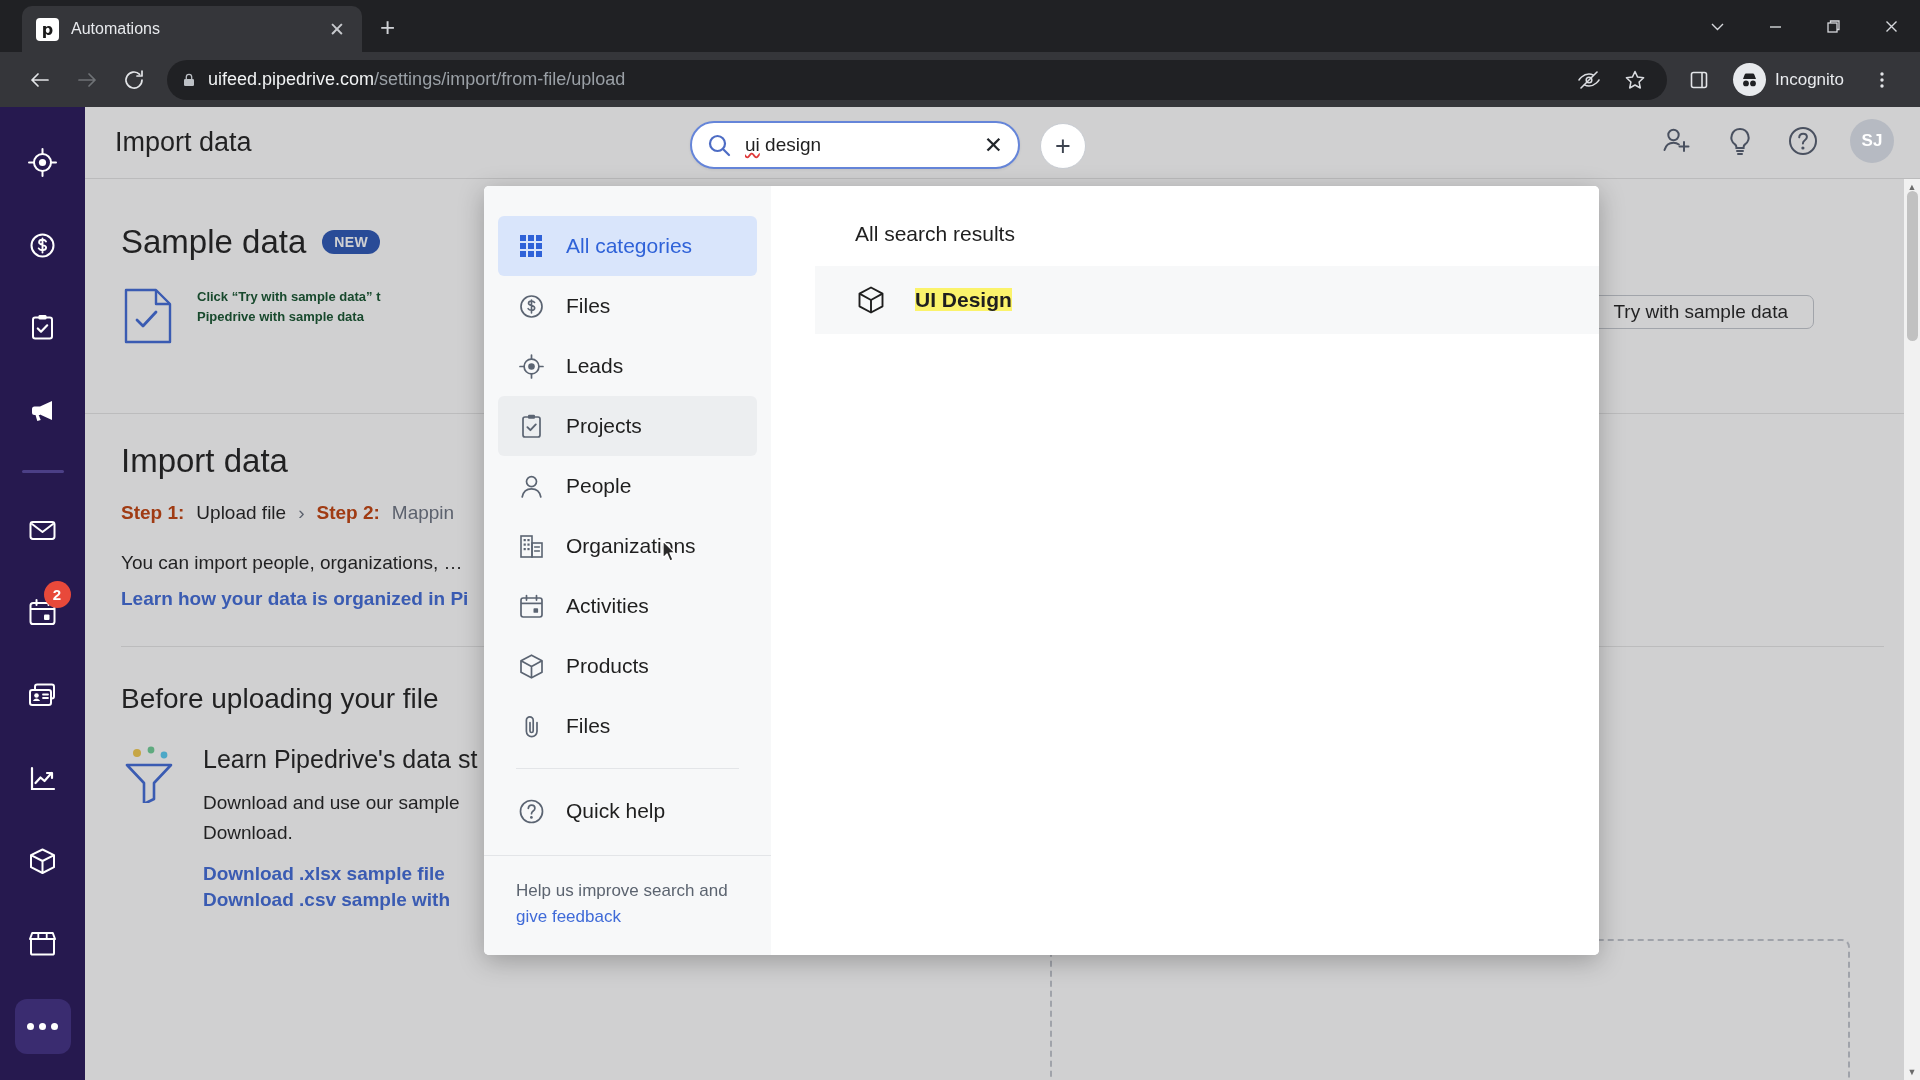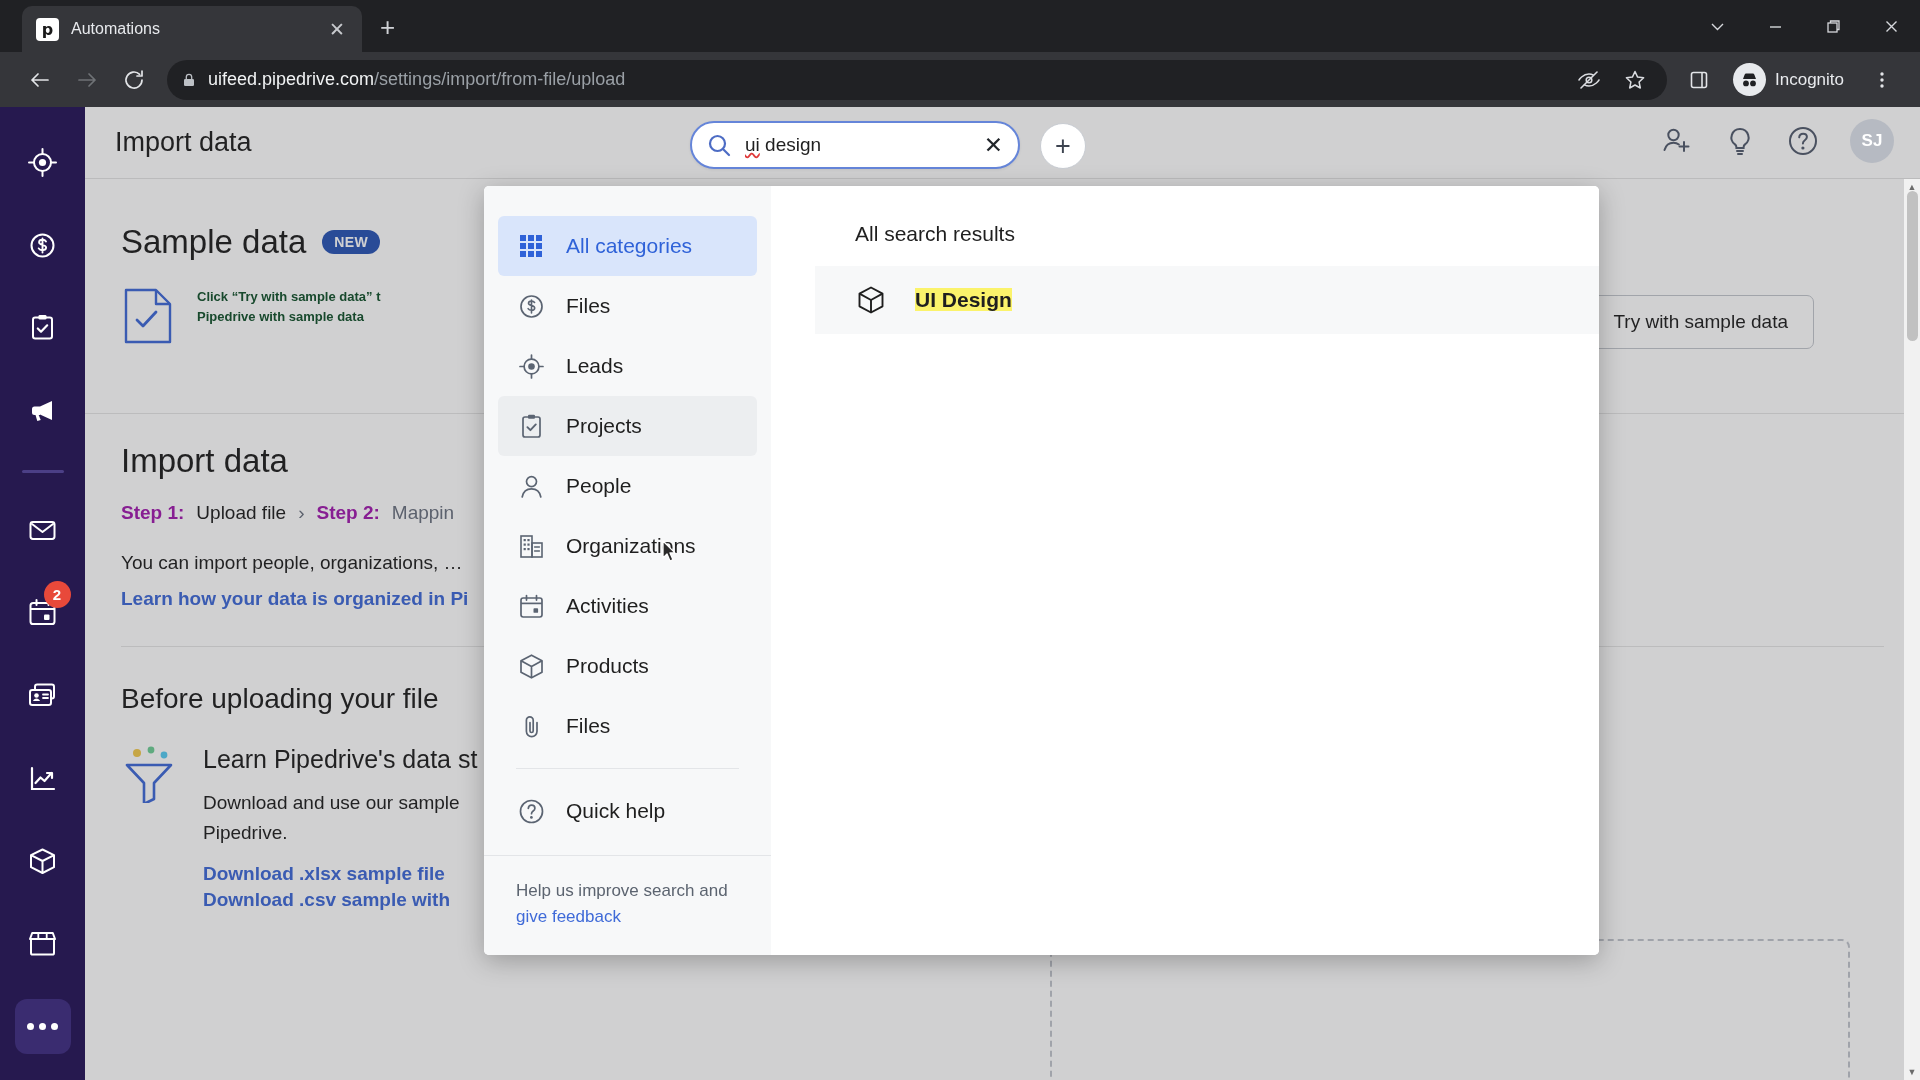--- a/index.html
+++ b/index.html
@@ -128,26 +128,26 @@
   .h2 { font-size: 33px; color: #1f1f1f; font-weight: normal; }
   .badge-new {
     background: #2a55b5; color: #fff; font-size: 14px; font-weight: bold;
     border-radius: 12px; padding: 4px 12px; letter-spacing: .4px;
   }
   .sample-desc { display: flex; gap: 22px; margin-top: 26px; align-items: flex-start; }
   .doc-icon { flex: none; }
   .sample-text { font-size: 13px; line-height: 1.55; color: #14532d; font-weight: bold; }
   .btn-secondary {
     border: 1px solid #c3c7cd; background: #fff; border-radius: 7px;
-    padding: 15px 25px; font-size: 19px; color: #1f1f1f; white-space: nowrap;
+    padding: 5px 25px; font-size: 19px; color: #1f1f1f; white-space: nowrap;
   }
   .hr { height: 1px; background: #e6e6e6; margin: 30px 0 0; }
 
   .steps { display: flex; align-items: center; gap: 12px; font-size: 19px; color: #6b7280; margin-top: 22px; }
-  .steps b { color: #a21caf; }
+  .steps b { color: #c2410c; }
   .step-active { color: #1f1f1f; }
   .para { font-size: 19px; color: #1f1f1f; margin-top: 28px; }
   .link { color: #3f6ad8; font-weight: bold; font-size: 19px; display: block; margin-top: 14px; text-decoration: none; }
 
   .before-box { margin-top: 36px; border-top: 1px solid #e6e6e6; padding-top: 36px; }
   .h3 { font-size: 28px; color: #1f1f1f; font-weight: normal; }
   .learn-row { display: flex; gap: 26px; margin-top: 30px; }
   .learn-text { font-size: 19px; line-height: 1.6; color: #1f1f1f; }
   .dropzone {
     position: absolute; right: 70px; top: 760px; width: 800px; height: 200px;
@@ -437,21 +437,21 @@
                   <circle cx="16" cy="8" r="4" fill="#f2c94c"></circle>
                   <circle cx="30" cy="5" r="3.4" fill="#6fcf97"></circle>
                   <circle cx="43" cy="10" r="3.4" fill="#56ccf2"></circle>
                   <path d="M6 20h44L33 38v16l-10 5V38z" stroke="#3f6ad8" stroke-width="2.6" fill="none" stroke-linejoin="round"></path>
                 </svg>
             </span>
             <div>
               <div class="h3" style="font-size:25px">Learn Pipedrive's data st</div>
               <div class="learn-text" style="margin-top:14px">
                 <span>Download and use our sample</span><br>
-                <span>Pipedrive.</span>
+                <span>Download.</span>
               </div>
               <a class="link" href="#">Download .xlsx sample file</a>
               <a class="link" style="margin-top:4px" href="#">Download .csv sample with</a>
             </div>
           </div>
         </div>
       </div>
 
       <div class="dropzone"></div>
     </div>

